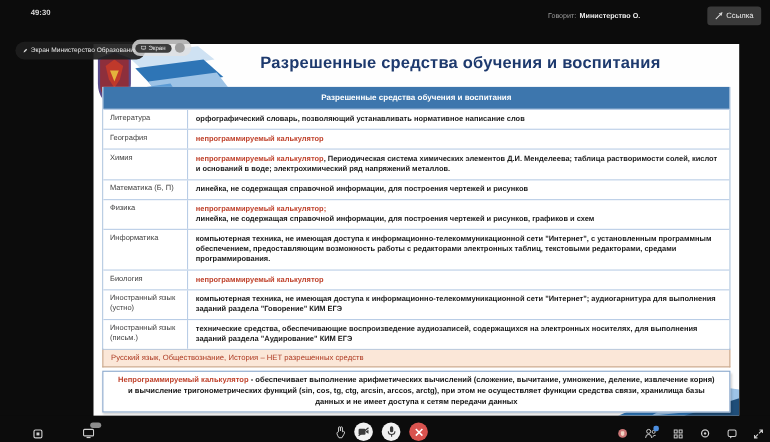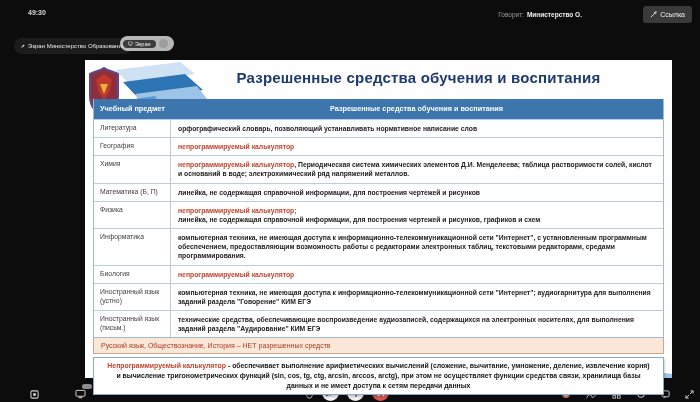--- a/index.html
+++ b/index.html
@@ -13,21 +13,21 @@
             color:#eee;font-size:7px;display:flex;align-items:center;gap:3px;padding:0 7px;cursor:pointer;}
   
   .share-banner{position:absolute;left:14px;top:38px;height:16px;max-width:104px;background:rgba(30,30,30,.93);
                 border-radius:9px;color:#e8e8e8;font-size:6px;display:flex;align-items:center;gap:3px;
                 padding:0 7px;z-index:6;white-space:nowrap;overflow:hidden;}
   .share-pill{position:absolute;left:120px;top:36px;height:15px;width:48px;background:rgba(225,225,225,.8);
               border-radius:8px;z-index:6;display:flex;align-items:center;gap:3px;padding:0 3px;}
   .share-pill .mini{background:#3c3c3c;color:#eee;font-size:5.5px;border-radius:7px;padding:1px 5px;display:flex;align-items:center;gap:2px;}
   .share-pill .dot-btn{width:9px;height:9px;border-radius:50%;background:#9d9d9d;}
   
-  .slide{position:absolute;left:85px;top:40px;width:587px;height:338px;background:#fefefe;overflow:hidden;margin-top:20px;}
+  .slide{position:absolute;left:85px;top:40px;width:587px;height:338px;background:#fefefe;overflow:hidden;}
   .deco-tl{position:absolute;left:0;top:0;}
   .deco-br{position:absolute;right:0;bottom:0;}
   .emblem{position:absolute;left:2px;top:6px;}
   .slide-title{margin:9px 40px 0 120px;text-align:center;font-size:15px;font-weight:bold;color:#1e3a6e;
                letter-spacing:.2px;position:relative;z-index:2;}
   .tbl{margin:13px 8px 0 8px;border:1px solid #9fb9d8;border-top:none;position:relative;z-index:2;background:#fff;}
   .trow{display:flex;border-top:1px solid #b9cde6;background:#fff;}
   .trow.head{background:#3d76ad;border-top:none;}
   .c-sub{width:68px;flex:0 0 68px;padding:4px 2px 4px 6px;font-size:6.8px;color:#3f3f3f;line-height:1.3;}
   .c-desc{flex:1;padding:4px 7px;font-size:6.8px;font-weight:bold;color:#1c1c1c;line-height:1.35;border-left:1px solid #b9cde6;}
@@ -95,21 +95,20 @@
   <svg class="emblem" width="34" height="52" viewBox="0 0 34 52">
     <path d="M17 2 C11 6 5 6 3 8 L3 30 C3 42 10 48 17 50 C24 48 31 42 31 30 L31 8 C29 6 23 6 17 2 Z" fill="#8d2f3c" stroke="#5a4a8a" stroke-width="2"></path>
     <path d="M9 14 L17 8 L25 14 L22 26 L17 34 L12 26 Z" fill="#c0392b"></path>
     <path d="M13 18 L21 18 L17 28 Z" fill="#e4b33c"></path>
   </svg>
 
   <div class="slide-title">Разрешенные средства обучения и воспитания</div>
 
   <div class="tbl">
     <div class="trow head">
-      <div class="c-sub">Учебный предмет</div>
       <div class="c-desc">Разрешенные средства обучения и воспитания</div>
     </div>
 
     <div class="trow">
       <div class="c-sub">Литература</div>
       <div class="c-desc"><span class="red"></span><span>орфографический словарь, позволяющий устанавливать нормативное написание слов</span></div>
     </div>
     <div class="trow">
       <div class="c-sub">География</div>
       <div class="c-desc"><span class="red">непрограммируемый калькулятор</span><span></span></div>

